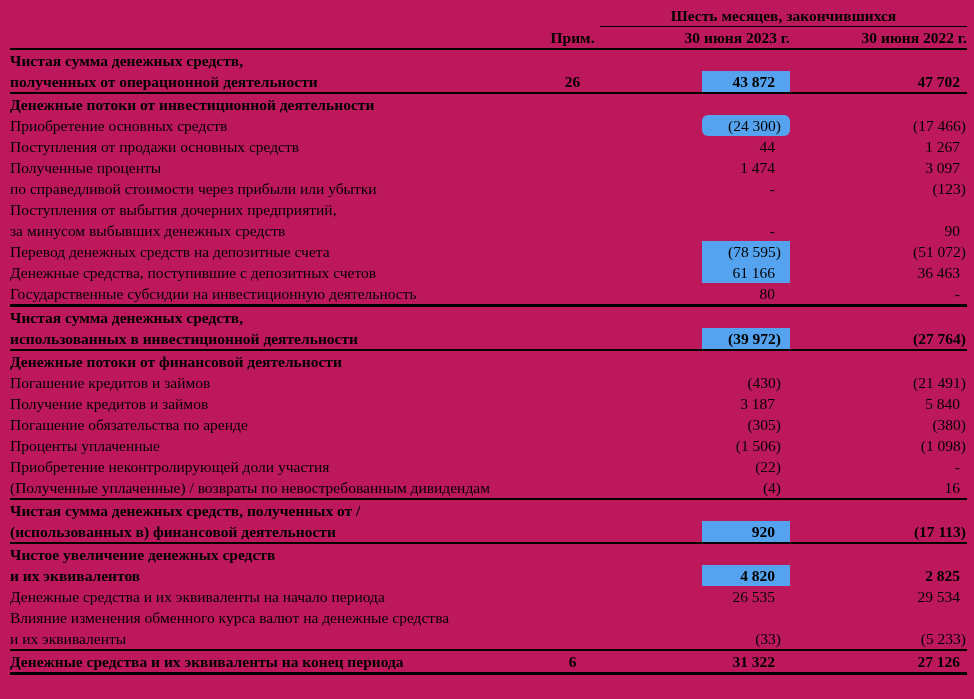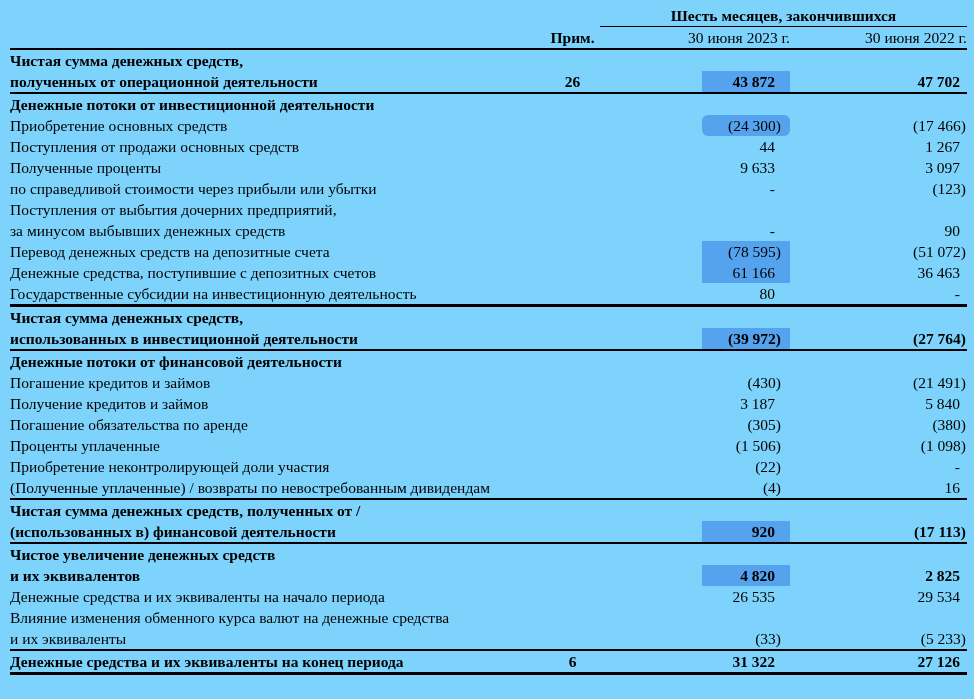--- a/index.html
+++ b/index.html
@@ -1,17 +1,17 @@
 <!DOCTYPE html>
 <html><head>
 <meta charset="utf-8">
 <style>
   html,body{margin:0;padding:0;background:#fff;}
   #page{
-    width:974px;height:699px;background:#7dd3fc;overflow:hidden;
+    width:974px;height:699px;background:#be185d;overflow:hidden;
     font-family:"Liberation Serif","DejaVu Serif",serif;
     font-size:15.5px;color:#000;box-sizing:border-box;
     padding:5px 7px 0 10px;
   }
   .row{display:flex;align-items:flex-end;line-height:21px;white-space:nowrap;}
   .lbl{flex:1;min-width:0;}
   .note{width:55px;text-align:center;}
   .v{text-align:right;}
   .v1{width:190px;}
   .v2{width:177px;}
@@ -21,21 +21,21 @@
   .v2 .num{padding-right:7px;}
   .v2 .num.neg{padding-right:1px;}
   .num.hl{min-width:88px;box-sizing:border-box;text-align:right;}
   .bold{font-weight:bold;}
   .b-hdr{border-bottom:2.5px solid #000;}
   .b-mid{border-bottom:2px solid #000;justify-content:space-between;}
   .b-thick{border-bottom:3px solid #000;}
   .b-final{border-bottom:3.5px solid #000;}
   
   .hdr-a .grp{width:367px;text-align:center;border-bottom:1.5px solid #000;font-weight:bold;}
-  .hdr-b .v{font-weight:normal;}
+  .hdr-b .v{font-weight:bold;}
   .hdr-b .note{font-weight:bold;margin-left:16px;}
 </style>
 </head>
 <body>
 
 <div id="page">
 
   <div class="row hdr-a">
     <div class="lbl"></div>
     <div class="grp">Шесть месяцев, закончившихся</div>
@@ -80,21 +80,21 @@
         </div>
     <div class="note"></div>
     <div class="v v1"><span class="num">44</span></div>
     <div class="v v2"><span class="num">1 267</span></div>
   </div>
       <div class="row">
     <div class="lbl">
           <div>Полученные проценты</div>
         </div>
     <div class="note"></div>
-    <div class="v v1"><span class="num">9 633</span></div>
+    <div class="v v1"><span class="num">1 474</span></div>
     <div class="v v2"><span class="num">3 097</span></div>
   </div>
       <div class="row">
     <div class="lbl">
           <div>по справедливой стоимости через прибыли или убытки</div>
         </div>
     <div class="note"></div>
     <div class="v v1"><span class="num">-</span></div>
     <div class="v v2"><span class="num neg">(123)</span></div>
   </div>

